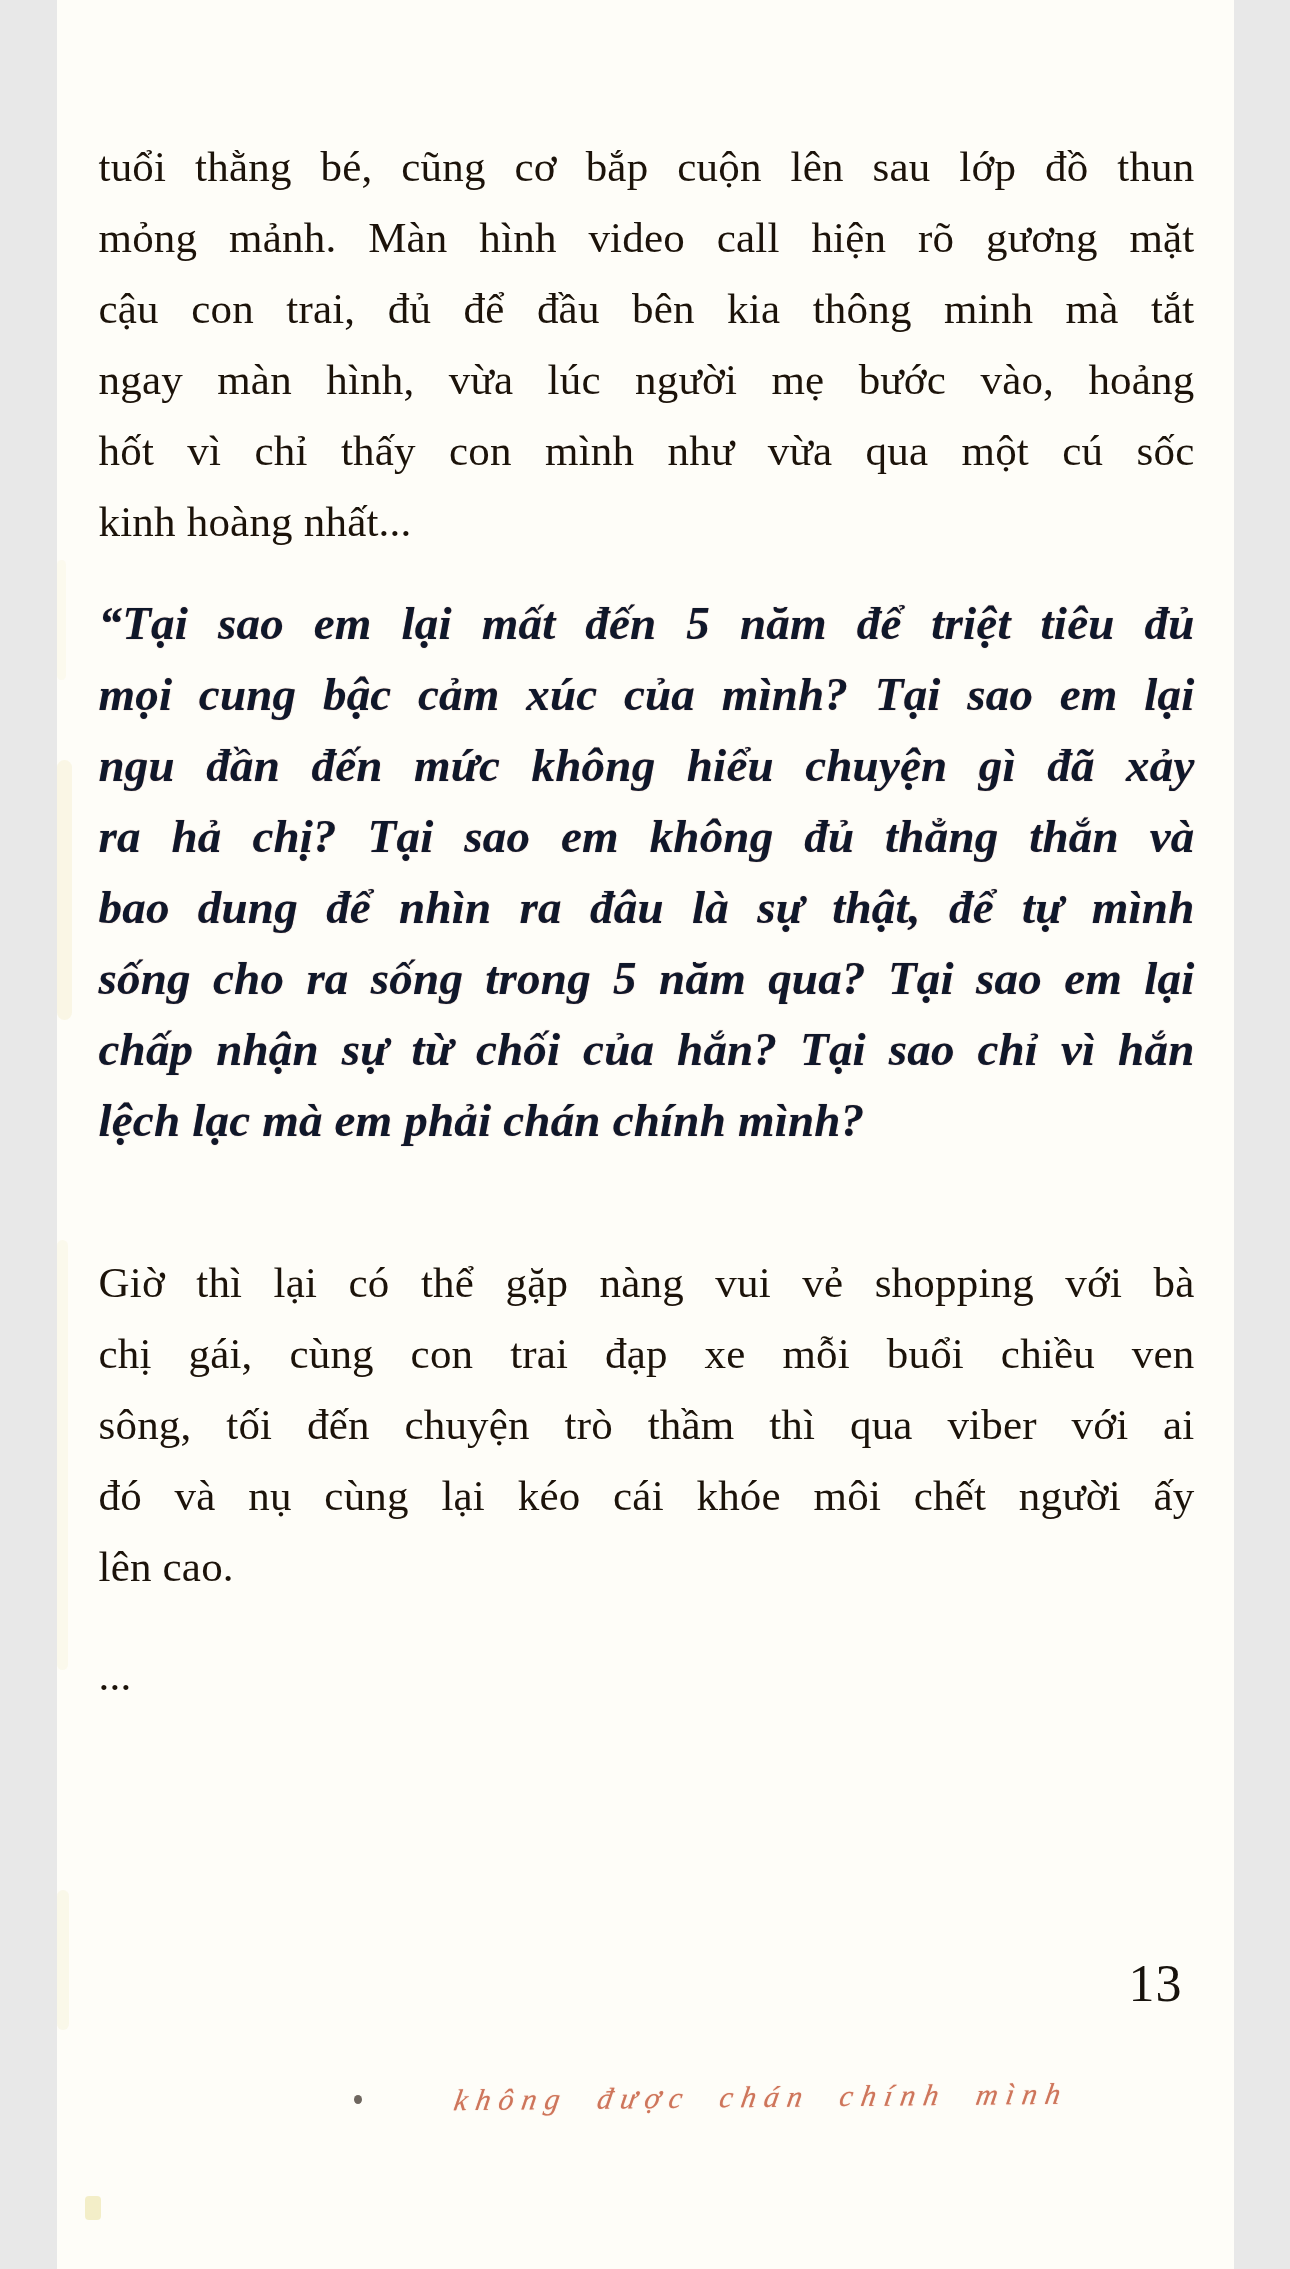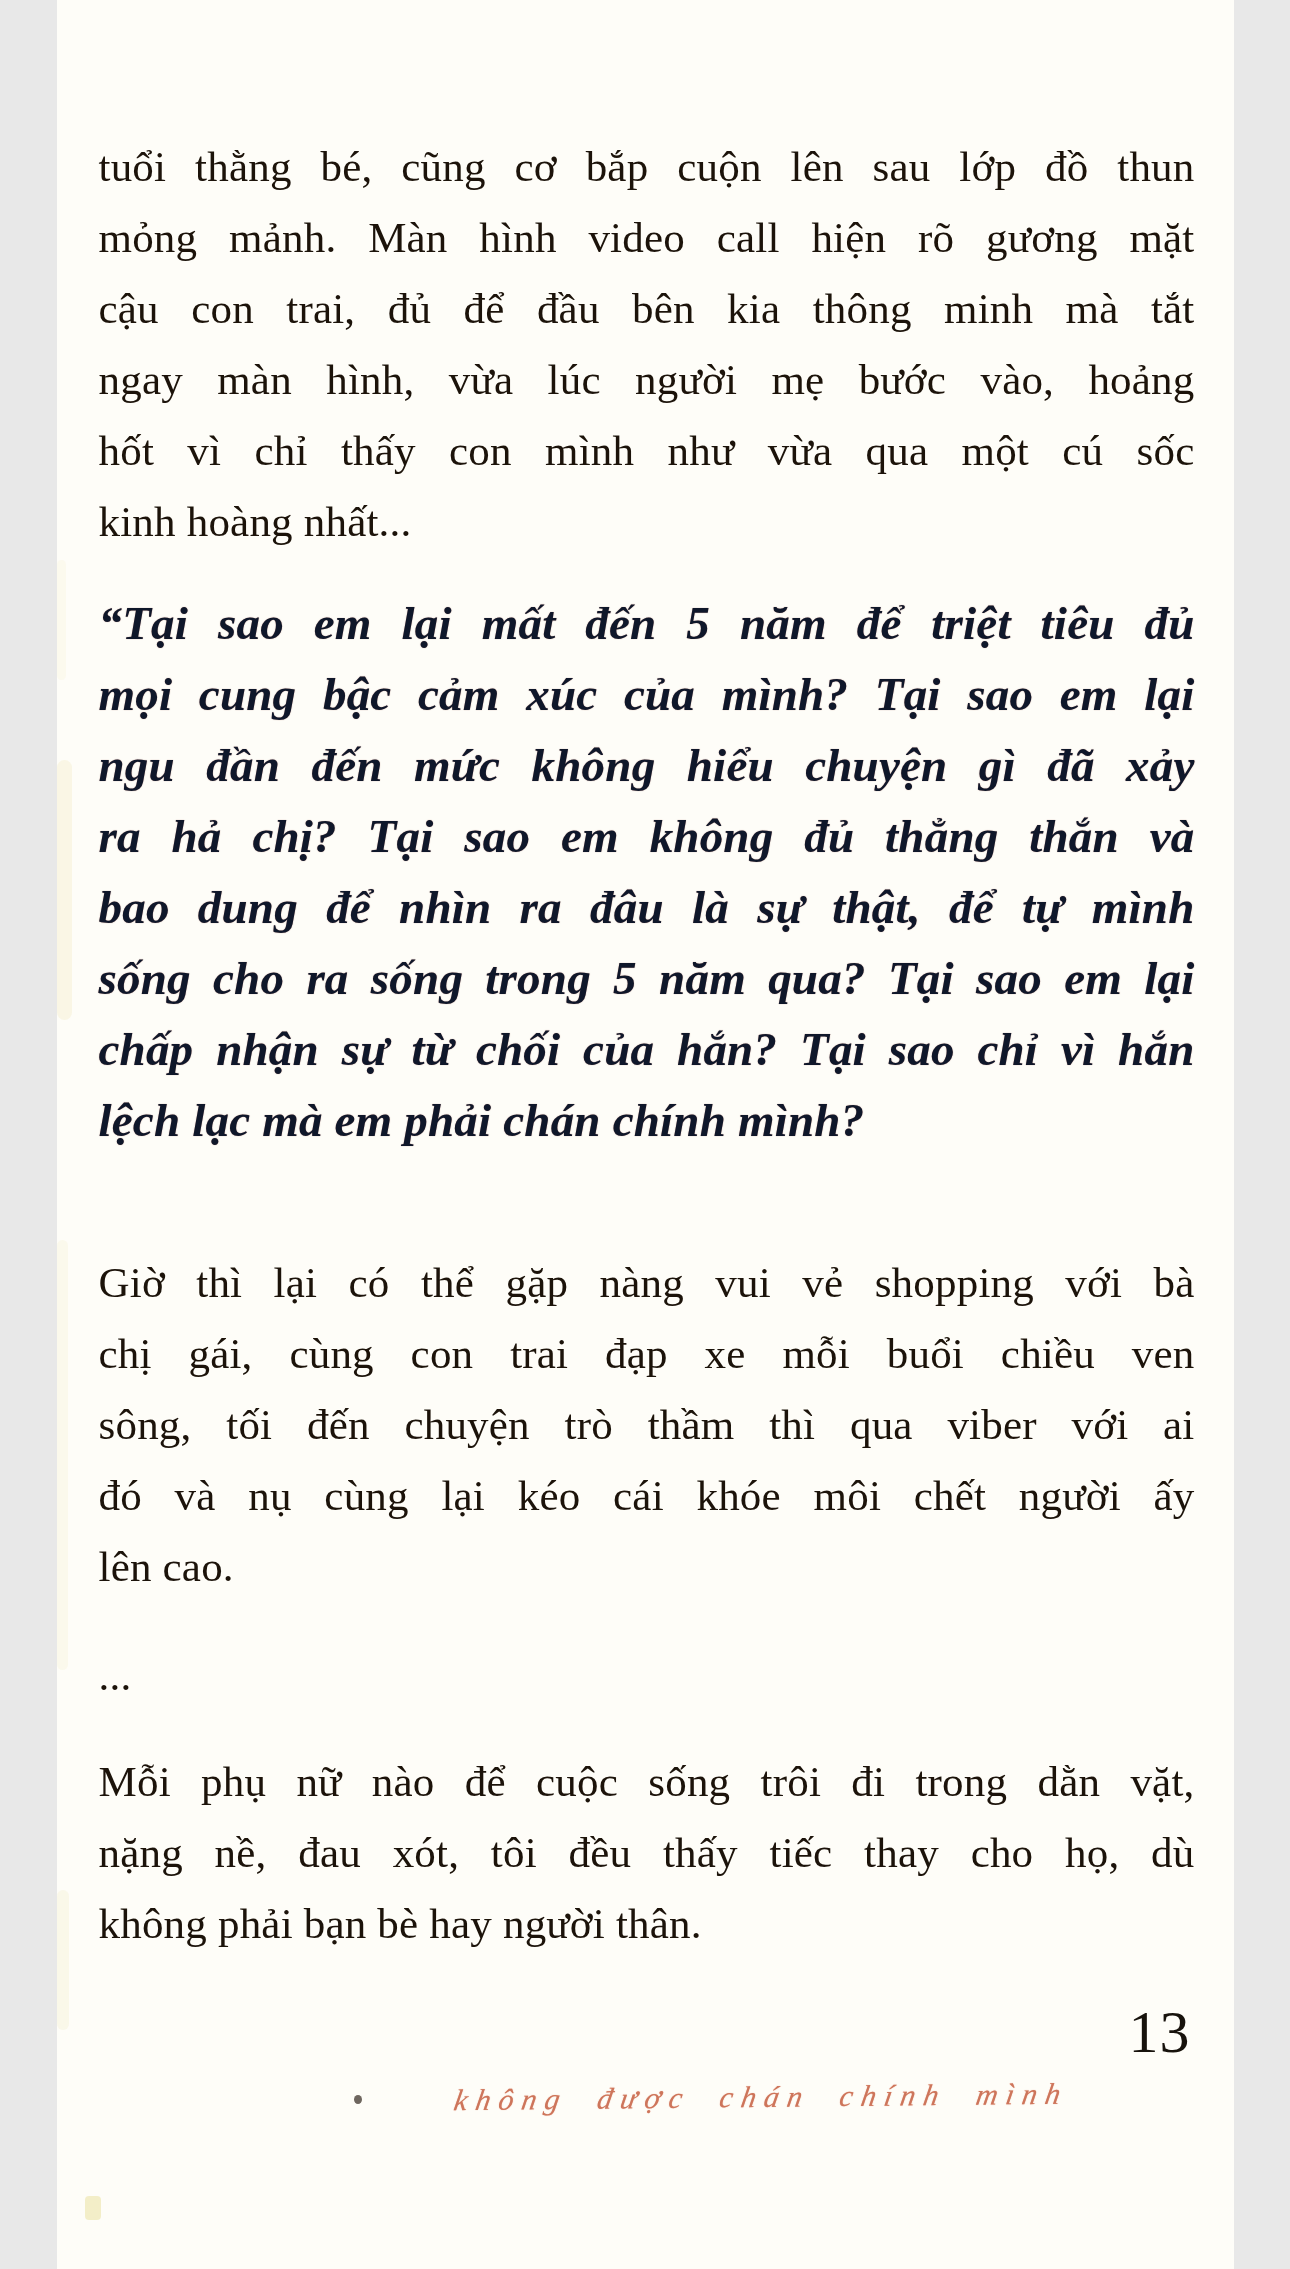--- a/index.html
+++ b/index.html
@@ -60,22 +60,22 @@
     font-size:30px;
     color:#c25434;
     letter-spacing:8px;
     word-spacing:14px;
     opacity:.8;
     transform:skewX(-10deg) rotate(-.6deg);
     text-shadow:0 0 1px rgba(210,80,40,.6);
     white-space:nowrap;
   }
   .page-number{
-    position:absolute;left:1072px;top:2000px;height:64px;line-height:64px;
-    font-size:60px;color:#17120c;letter-spacing:1px;
+    position:absolute;left:1072px;top:1952px;height:64px;line-height:64px;
+    font-size:52px;color:#17120c;letter-spacing:1px;
   }
 </style>
 </head>
 <body>
 
 <div class="page">
 
   <div class="streak s1"></div>
   <div class="streak s2"></div>
   <div class="streak s3"></div>
@@ -107,23 +107,18 @@
     <div class="line">chị gái, cùng con trai đạp xe mỗi buổi chiều ven</div>
     <div class="line">sông, tối đến chuyện trò thầm thì qua viber với ai</div>
     <div class="line">đó và nụ cùng lại kéo cái khóe môi chết người ấy</div>
     <div class="line ragged">lên cao.</div>
   </div>
 
   <div class="para body-text pellipsis">
     <div class="line ragged">...</div>
   </div>
 
-  <div class="para body-text p4">
-    <div class="line">Mỗi phụ nữ nào để cuộc sống trôi đi trong dằn vặt,</div>
-    <div class="line">nặng nề, đau xót, tôi đều thấy tiếc thay cho họ, dù</div>
-    <div class="line ragged">không phải bạn bè hay người thân.</div>
-  </div>
 
   <div class="footer-dot"></div>
   <div class="handwriting">không được chán chính mình</div>
   <div class="page-number">13</div>
 
 </div>
 
 </body></html>

